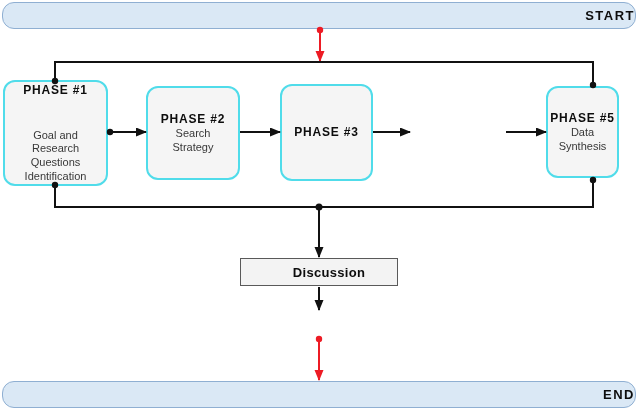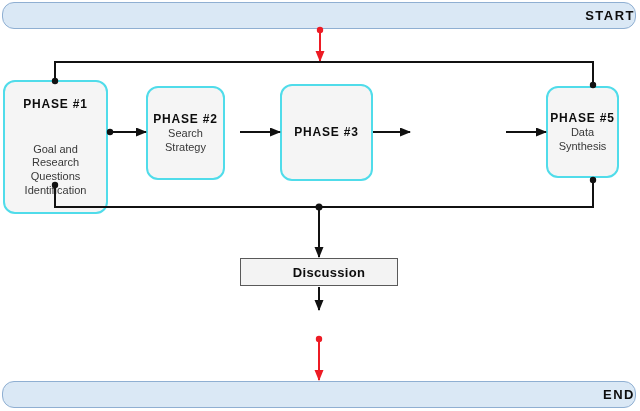--- a/index.html
+++ b/index.html
@@ -28,22 +28,22 @@
     display:flex;flex-direction:column;align-items:center;justify-content:center;
     text-align:center;padding:2px;
   }
   .phase-title{
     font-size:12px;font-weight:700;letter-spacing:0.8px;
     color:var(--text-primary,#0d0d0d);margin-bottom:1px;white-space:nowrap;
   }
   .phase-subtitle{
     font-size:11px;line-height:1.25;color:var(--text-secondary,#383838);
   }
-  .p1{left:3px;top:80px;width:105px;height:134px;}
-  .p2{left:146px;top:86px;width:79px;height:94px;}
+  .p1{left:3px;top:80px;width:105px;height:106px;}
+  .p2{left:146px;top:86px;width:94px;height:94px;}
   .p3{left:280px;top:84px;width:93px;height:97px;}
   .p4{left:410px;top:86px;width:96px;height:92px;}
   .p5{left:546px;top:86px;width:73px;height:92px;}
   .p1 .phase-subtitle{max-width:84px;margin-top:31px;}
   .p2 .phase-subtitle{max-width:64px;}
   .p3 .phase-subtitle{max-width:74px;}
   
   .small-node{
     position:absolute;left:240px;width:158px;box-sizing:border-box;
     background:var(--box-fill,#f3f3f3);

